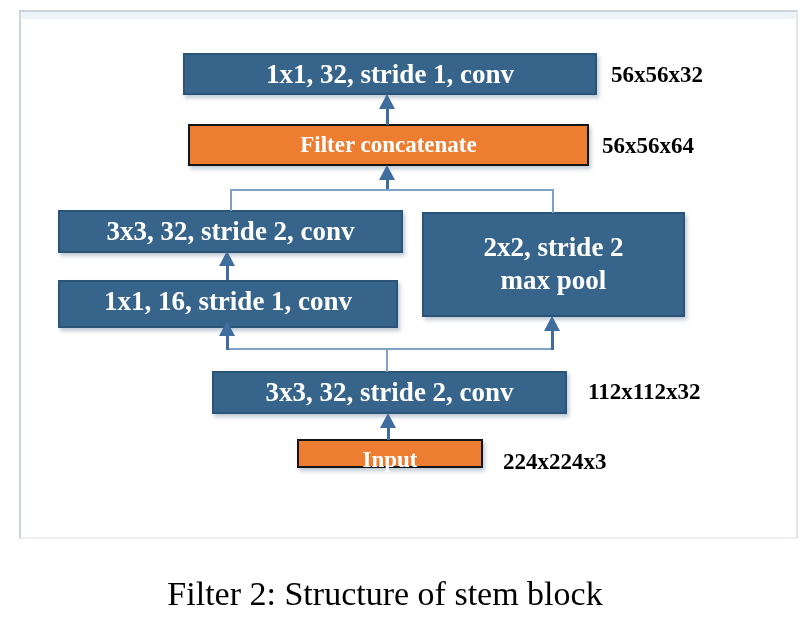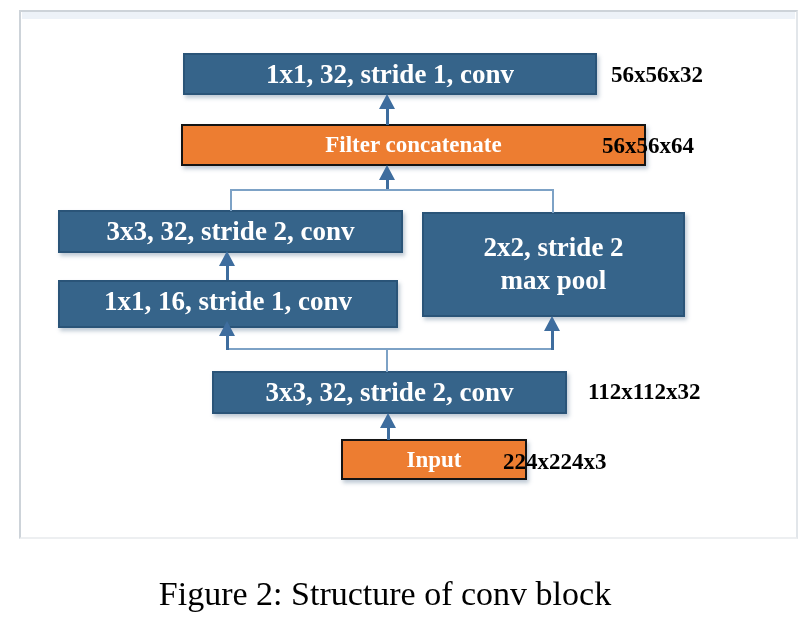--- a/index.html
+++ b/index.html
@@ -34,34 +34,34 @@
 </head>
 <body>
 
 <div class="page">
 
   <div class="frame"></div>
   <div class="tint"></div>
 
   <div class="node conv single" style="left:183px;top:53px;width:414px;height:42px;">1x1, 32, stride 1, conv</div>
 
-  <div class="node accent single" style="left:181px;top:124px;width:465px;height:42px;">Filter concatenate</div>
+  <div class="node accent single" style="left:188px;top:124px;width:401px;height:42px;">Filter concatenate</div>
 
   <div class="node conv single" style="left:58px;top:210px;width:345px;height:43px;">3x3, 32, stride 2, conv</div>
 
   <div class="node conv pool-pad" style="left:422px;top:212px;width:263px;height:105px;">
     <span class="pool-line">2x2, stride 2</span>
     <span class="pool-line">max pool</span>
   </div>
 
   <div class="node conv single" style="left:58px;top:280px;width:340px;height:48px;">1x1, 16, stride 1, conv</div>
 
   <div class="node conv single" style="left:212px;top:371px;width:355px;height:43px;">3x3, 32, stride 2, conv</div>
 
-  <div class="node accent single" style="left:297px;top:439px;width:186px;height:41px;margin-left:44px;">Input</div>
+  <div class="node accent single" style="left:297px;top:439px;width:186px;height:29px;">Input</div>
 
   <div class="dim" style="left:611px;top:62px;">56x56x32</div>
   <div class="dim" style="left:602px;top:133px;">56x56x64</div>
   <div class="dim" style="left:588px;top:379px;">112x112x32</div>
   <div class="dim" style="left:503px;top:449px;">224x224x3</div>
 
   <div class="seg va" style="left:386px;top:109px;height:16px;"></div>
   <div class="ah" style="left:379px;top:94px;"></div>
 
   <div class="ah" style="left:379px;top:165px;"></div>
@@ -76,15 +76,15 @@
   <div class="seg h" style="left:226px;top:348px;width:328px;"></div>
   <div class="seg v" style="left:386px;top:348px;height:24px;"></div>
   <div class="seg va" style="left:226px;top:336px;height:14px;"></div>
   <div class="ah" style="left:219px;top:321px;"></div>
   <div class="seg va" style="left:551px;top:331px;height:19px;"></div>
   <div class="ah" style="left:544px;top:316px;"></div>
 
   <div class="seg va" style="left:387px;top:428px;height:12px;"></div>
   <div class="ah" style="left:380px;top:413px;"></div>
 
-  <div class="caption">Figure 2: Structure of conv block</div>
+  <div class="caption">Filter 2: Structure of stem block</div>
 
 </div>
 
 </body></html>

